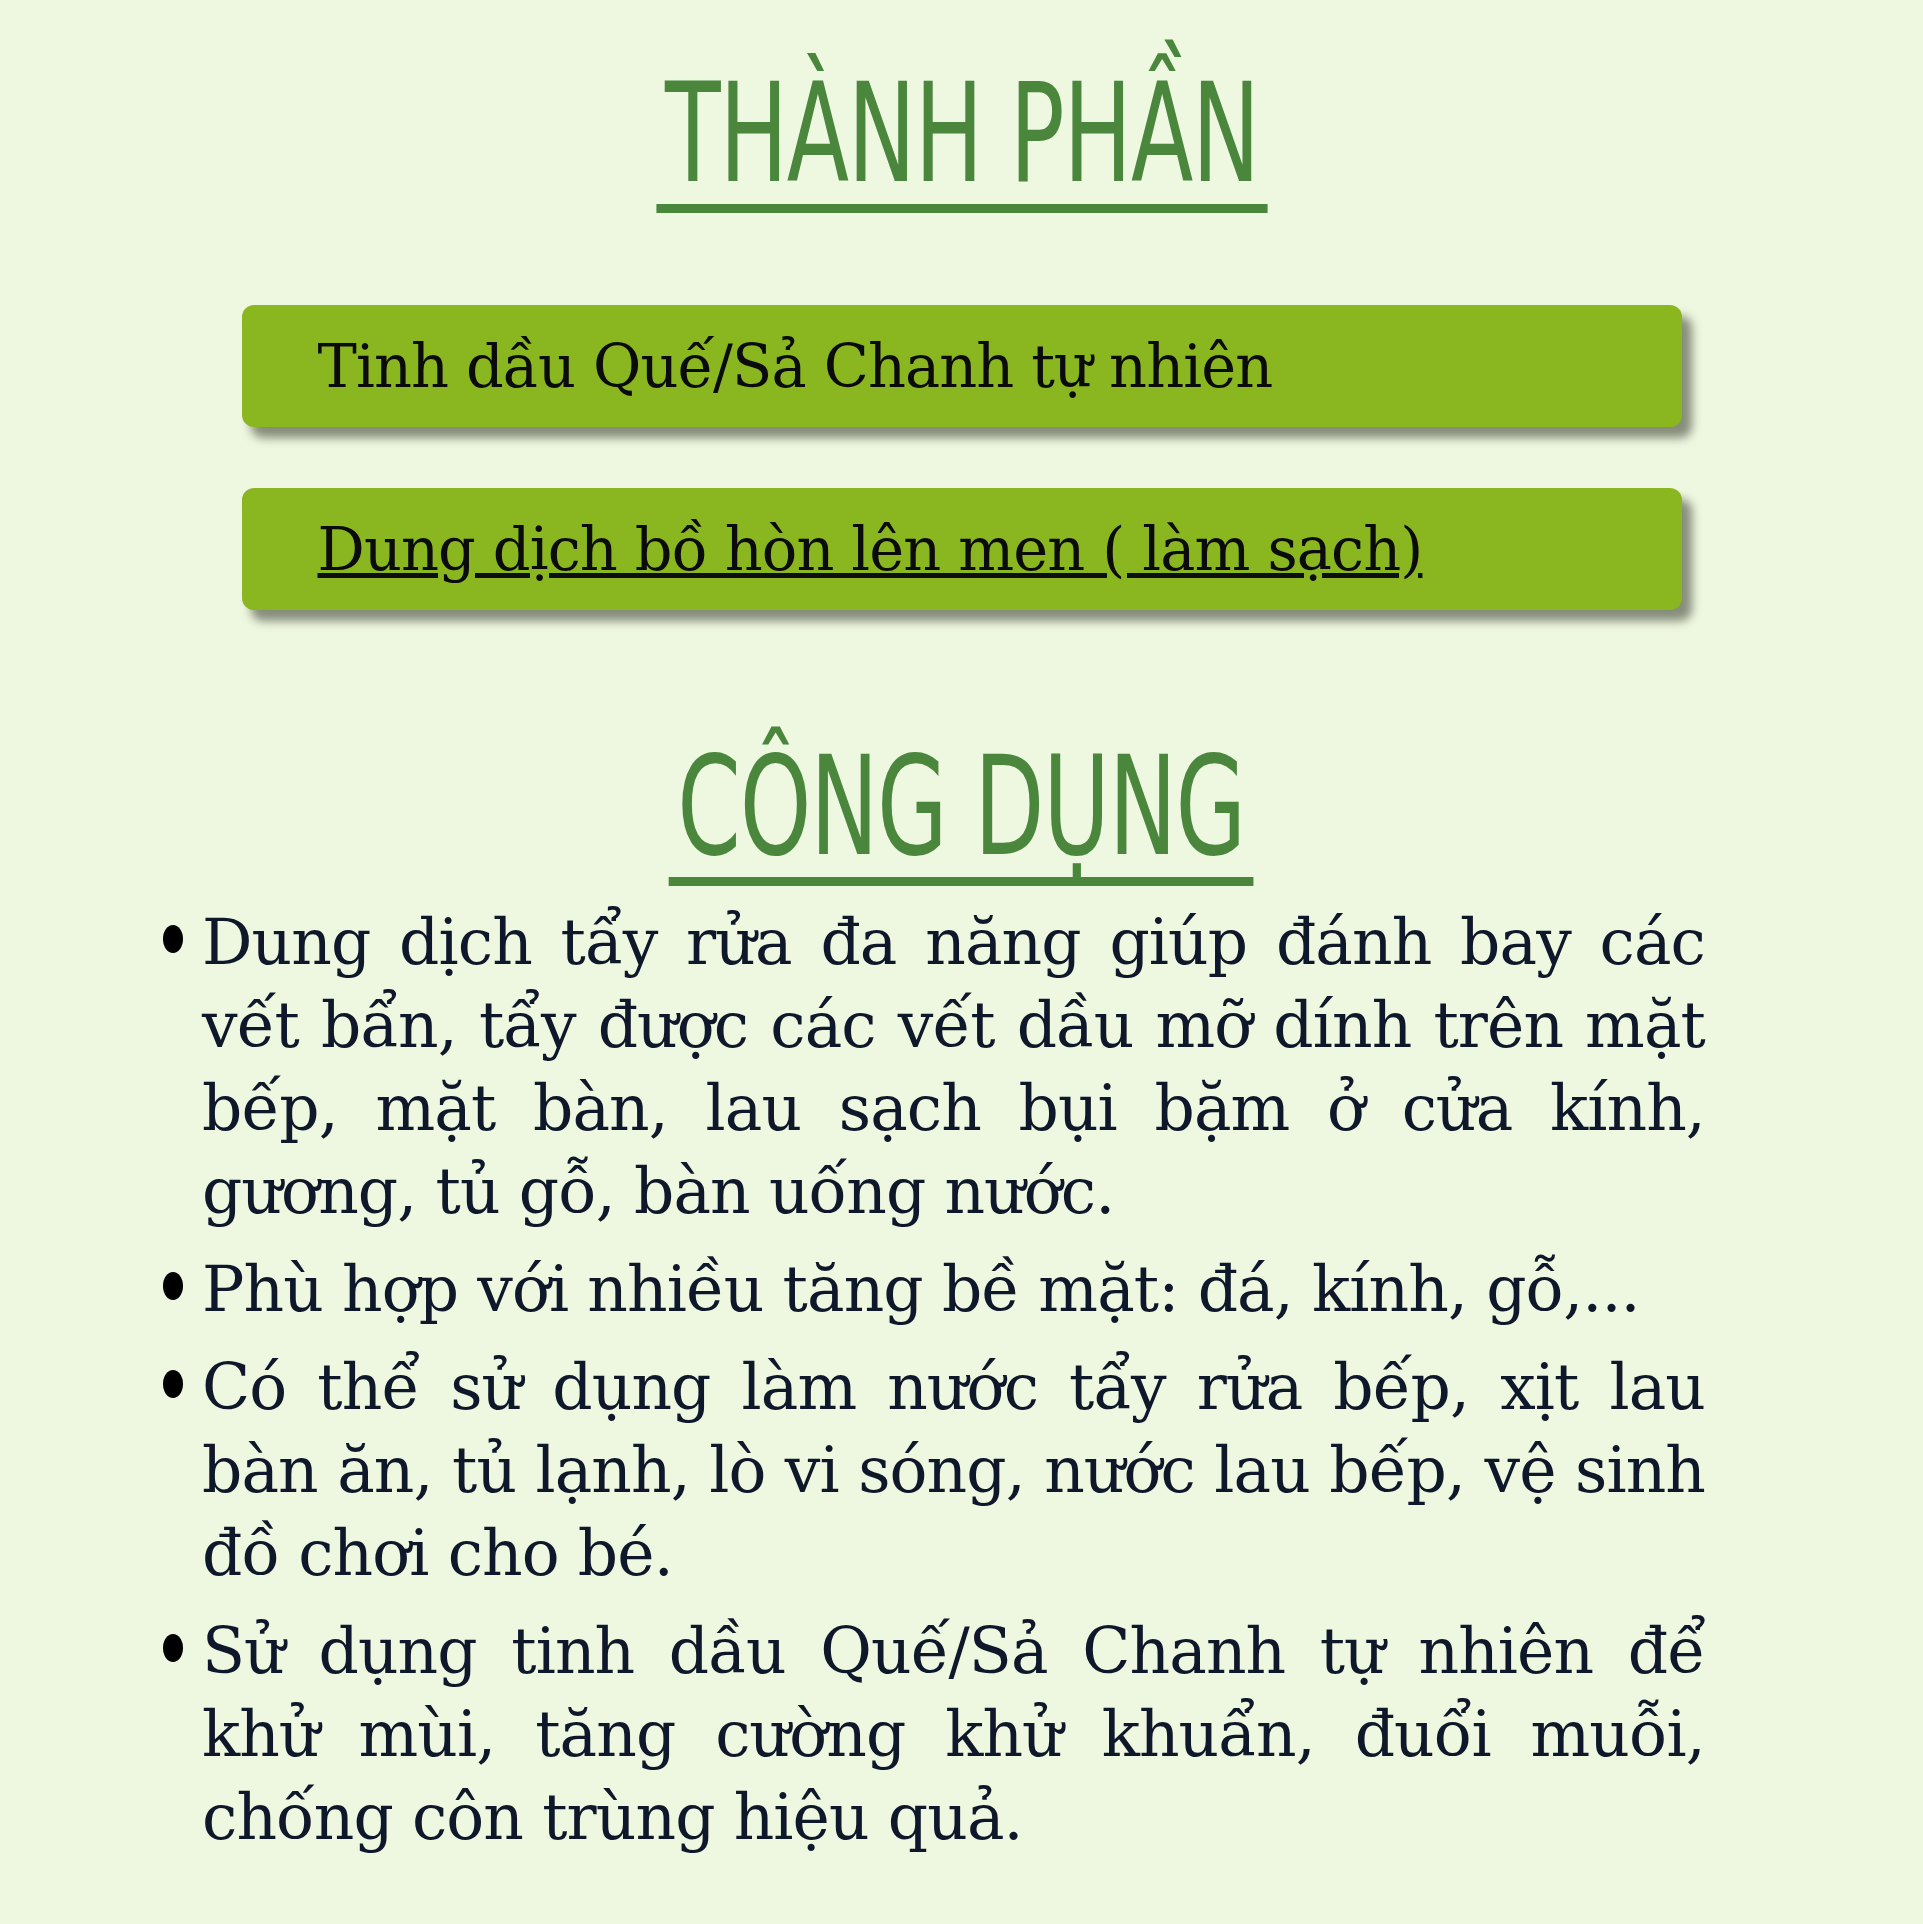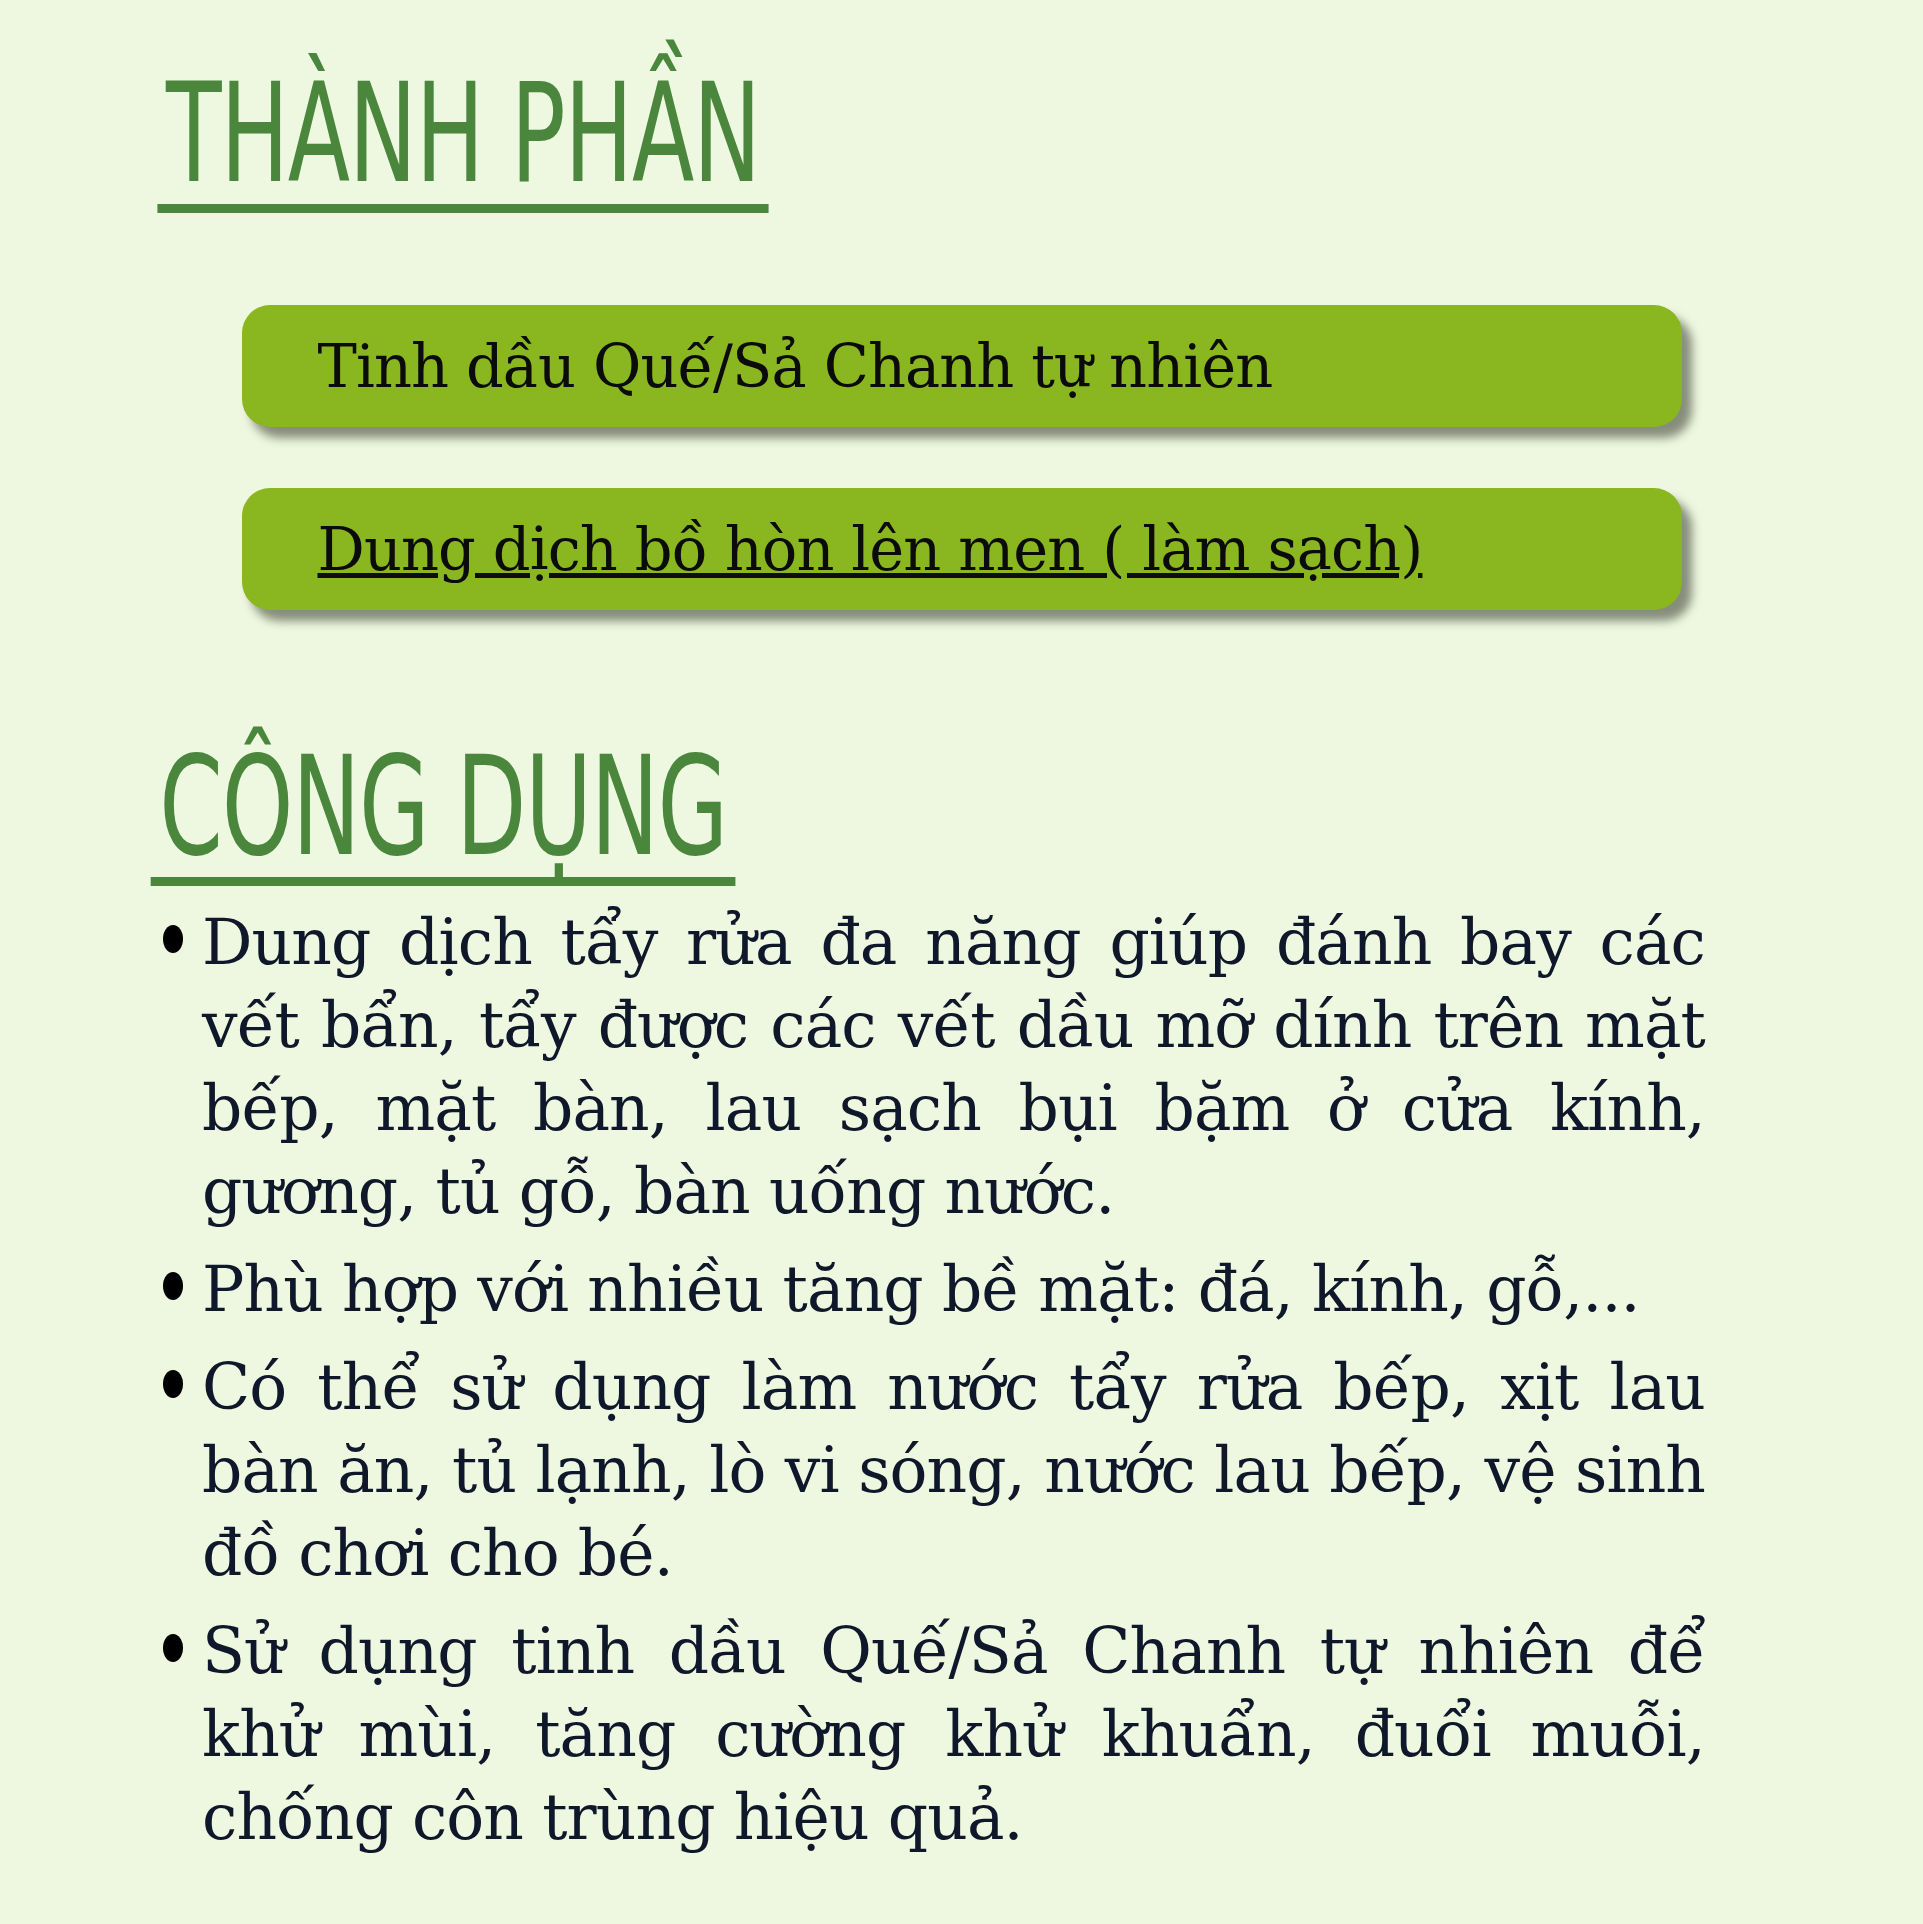--- a/index.html
+++ b/index.html
@@ -10,21 +10,21 @@
     color: #0e0e0e;
     overflow: hidden;
   }
   .page {
     width: 1923px; height: 1924px;
     box-sizing: border-box;
     padding-top: 51px;
   }
 
   
-  .title-wrap { }
+  .title-wrap { text-align: center; }
   .title-wrap.first { margin-top: 0; }
   .title-wrap.second { margin-top: 114px; }
   .section-title {
     display: inline-block;
     font-family: "DejaVu Sans", sans-serif;
     font-weight: 400;
     font-size: 138px;
     line-height: 0.95;
     letter-spacing: -1.8px;
     color: #4a873d;
@@ -33,21 +33,21 @@
     padding: 16.6px 13px 5.5px 13px;
     border-bottom: 9.2px solid #4a873d;
     white-space: nowrap;
   }
 
   
   .pill {
     width: 1440px; height: 122px;
     margin: 0 auto;
     background: #8ab71f;
-    border-radius: 28px;
+    border-radius: 12px;
     box-shadow: 9.2px 11px 9.2px rgba(50,55,40,0.55);
     display: flex;
     align-items: center;
     box-sizing: border-box;
     padding-left: 76px;
   }
   .pill.one { margin-top: 92px; }
   .pill.two { margin-top: 61px; text-decoration: underline; }
   .pill-label {
     font-size: 59px;

